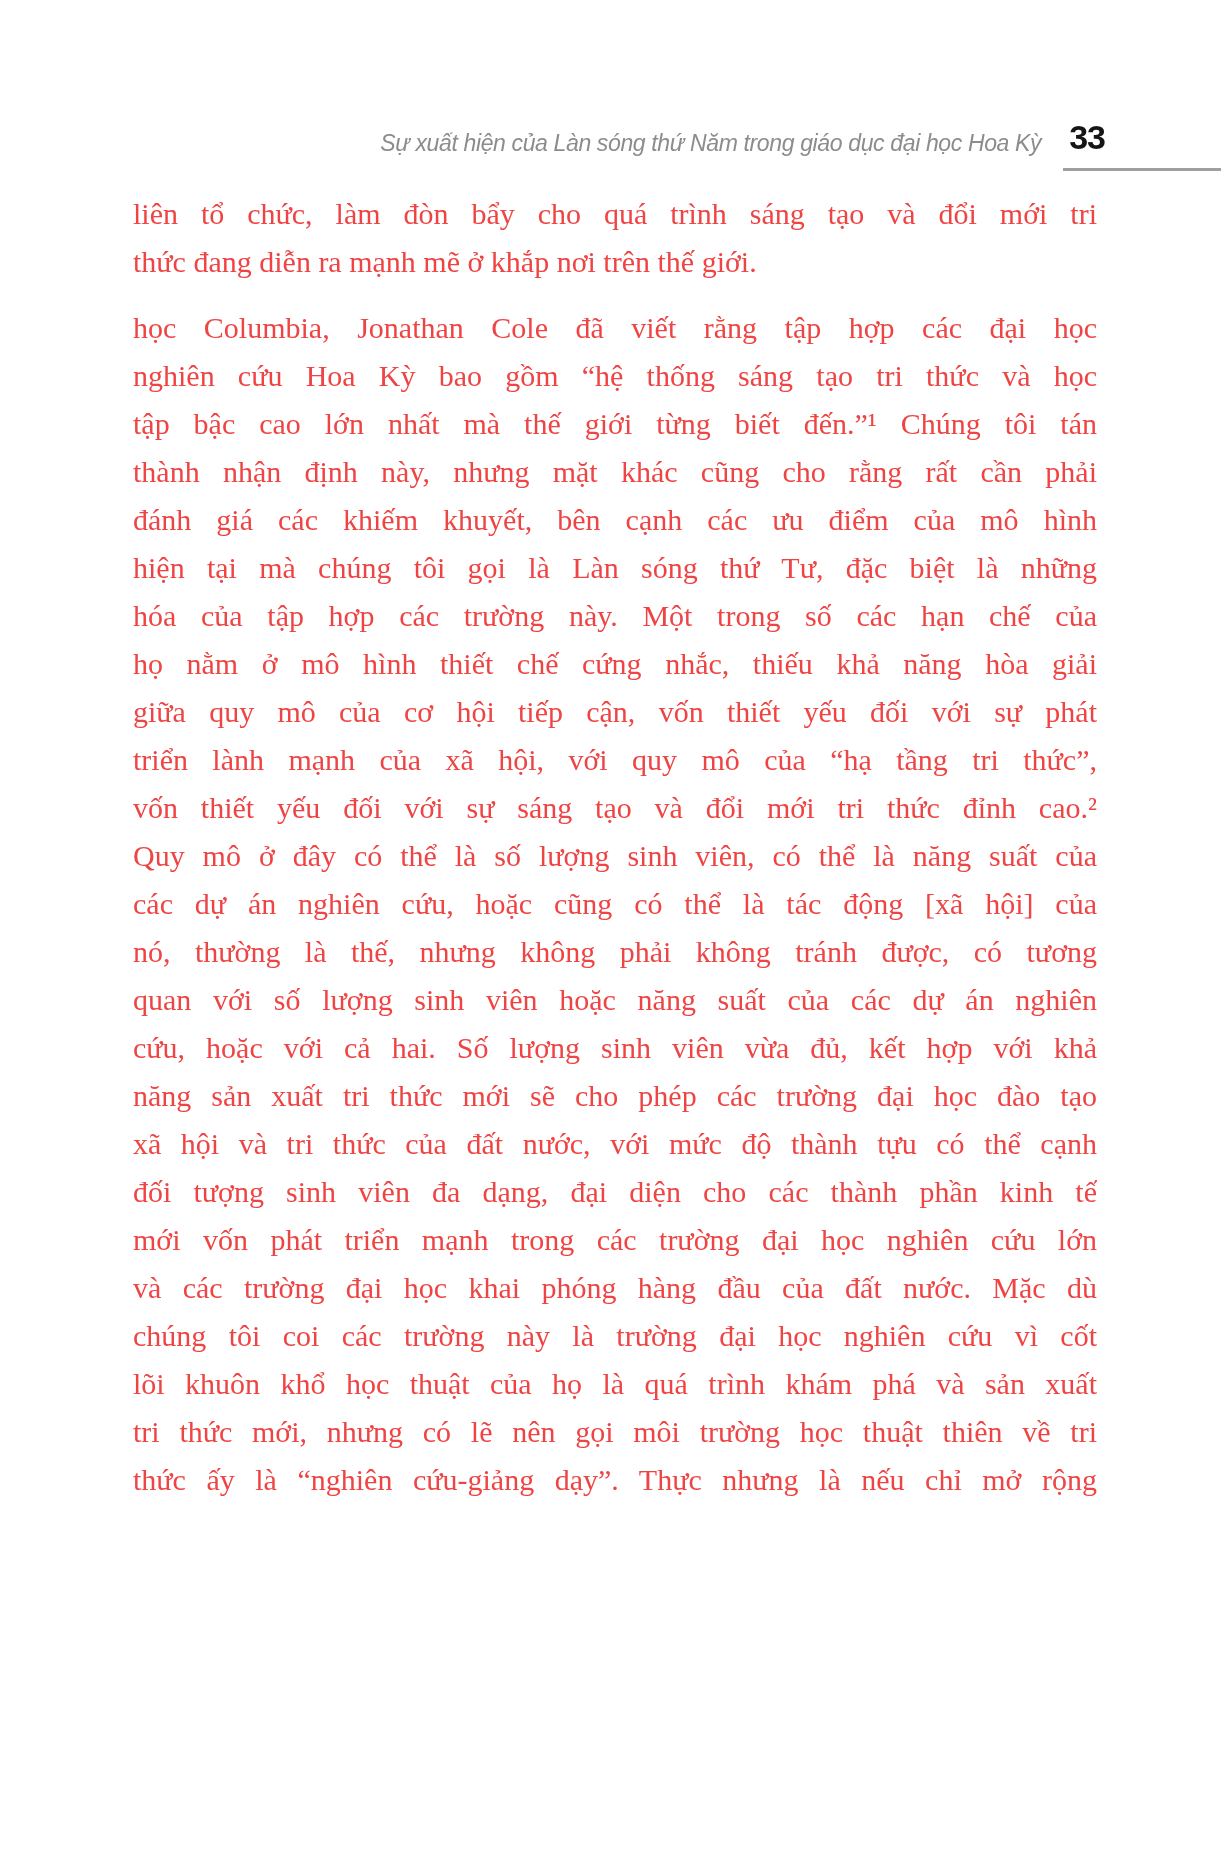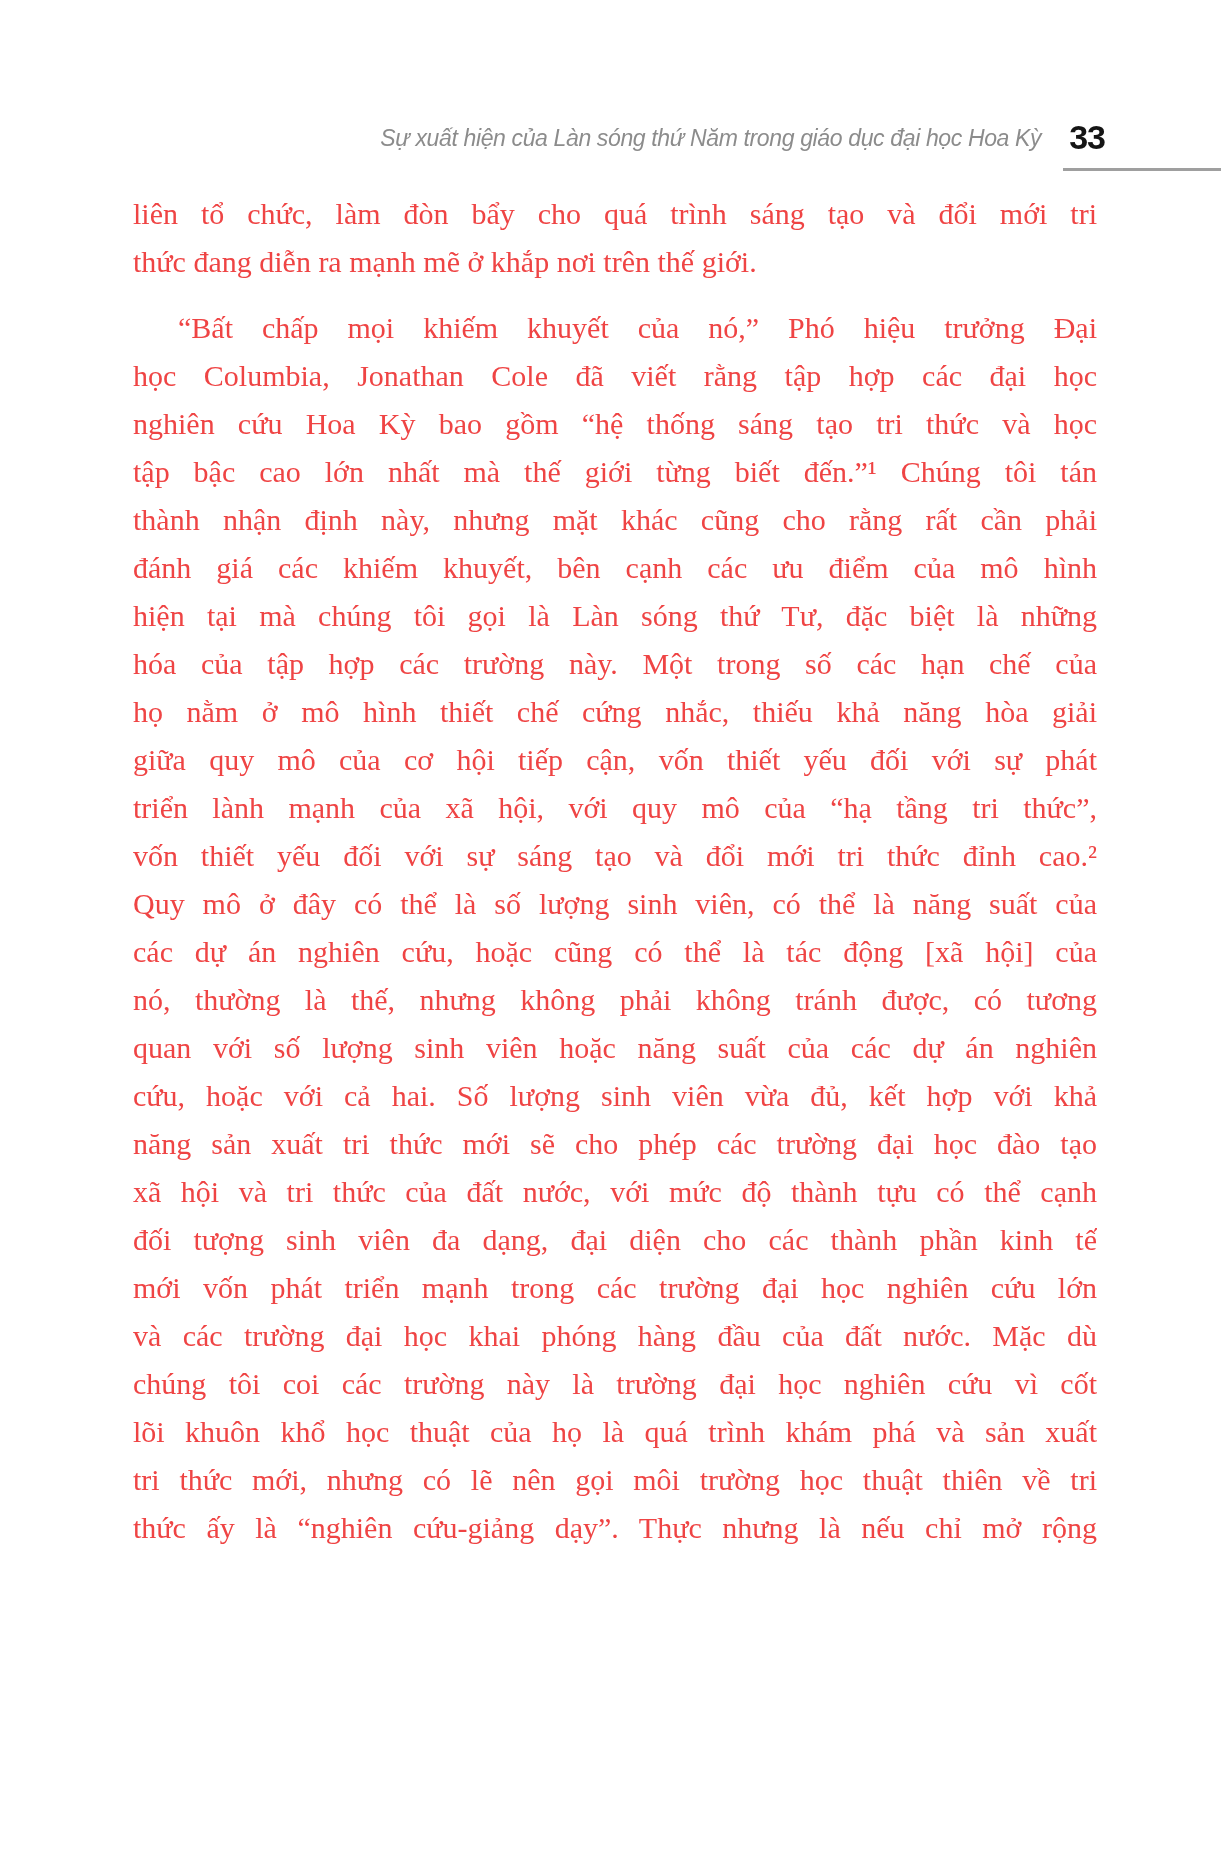--- a/index.html
+++ b/index.html
@@ -17,21 +17,21 @@
   }
 
   
   .header {
     position: absolute;
     top: 118px;
     left: 0;
     right: 116px;
     display: flex;
     justify-content: flex-end;
-    align-items: center;
+    align-items: flex-end;
     gap: 28px;
     white-space: nowrap;
   }
   .running-title {
     font-family: "Liberation Sans", sans-serif;
     font-style: italic;
     font-size: 24.5px;
     color: #8c8c8c;
     letter-spacing: -0.4px;
     transform: scaleX(0.94);
@@ -89,21 +89,20 @@
     <span class="page-number">33</span>
   </div>
   <div class="page-number-underline"></div>
 
   <div class="body-text">
       <div class="para">
         <div class="line">liên tổ chức, làm đòn bẩy cho quá trình sáng tạo và đổi mới tri</div>
         <div class="line last">thức đang diễn ra mạnh mẽ ở khắp nơi trên thế giới.</div>
       </div>
       <div class="para">
-        <div class="line first-indent">“Bất chấp mọi khiếm khuyết của nó,” Phó hiệu trưởng Đại</div>
         <div class="line">học Columbia, Jonathan Cole đã viết rằng tập hợp các đại học</div>
         <div class="line">nghiên cứu Hoa Kỳ bao gồm “hệ thống sáng tạo tri thức và học</div>
         <div class="line">tập bậc cao lớn nhất mà thế giới từng biết đến.”¹ Chúng tôi tán</div>
         <div class="line">thành nhận định này, nhưng mặt khác cũng cho rằng rất cần phải</div>
         <div class="line">đánh giá các khiếm khuyết, bên cạnh các ưu điểm của mô hình</div>
         <div class="line">hiện tại mà chúng tôi gọi là Làn sóng thứ Tư, đặc biệt là những</div>
         <div class="line">hóa của tập hợp các trường này. Một trong số các hạn chế của</div>
         <div class="line">họ nằm ở mô hình thiết chế cứng nhắc, thiếu khả năng hòa giải</div>
         <div class="line">giữa quy mô của cơ hội tiếp cận, vốn thiết yếu đối với sự phát</div>
         <div class="line">triển lành mạnh của xã hội, với quy mô của “hạ tầng tri thức”,</div>

